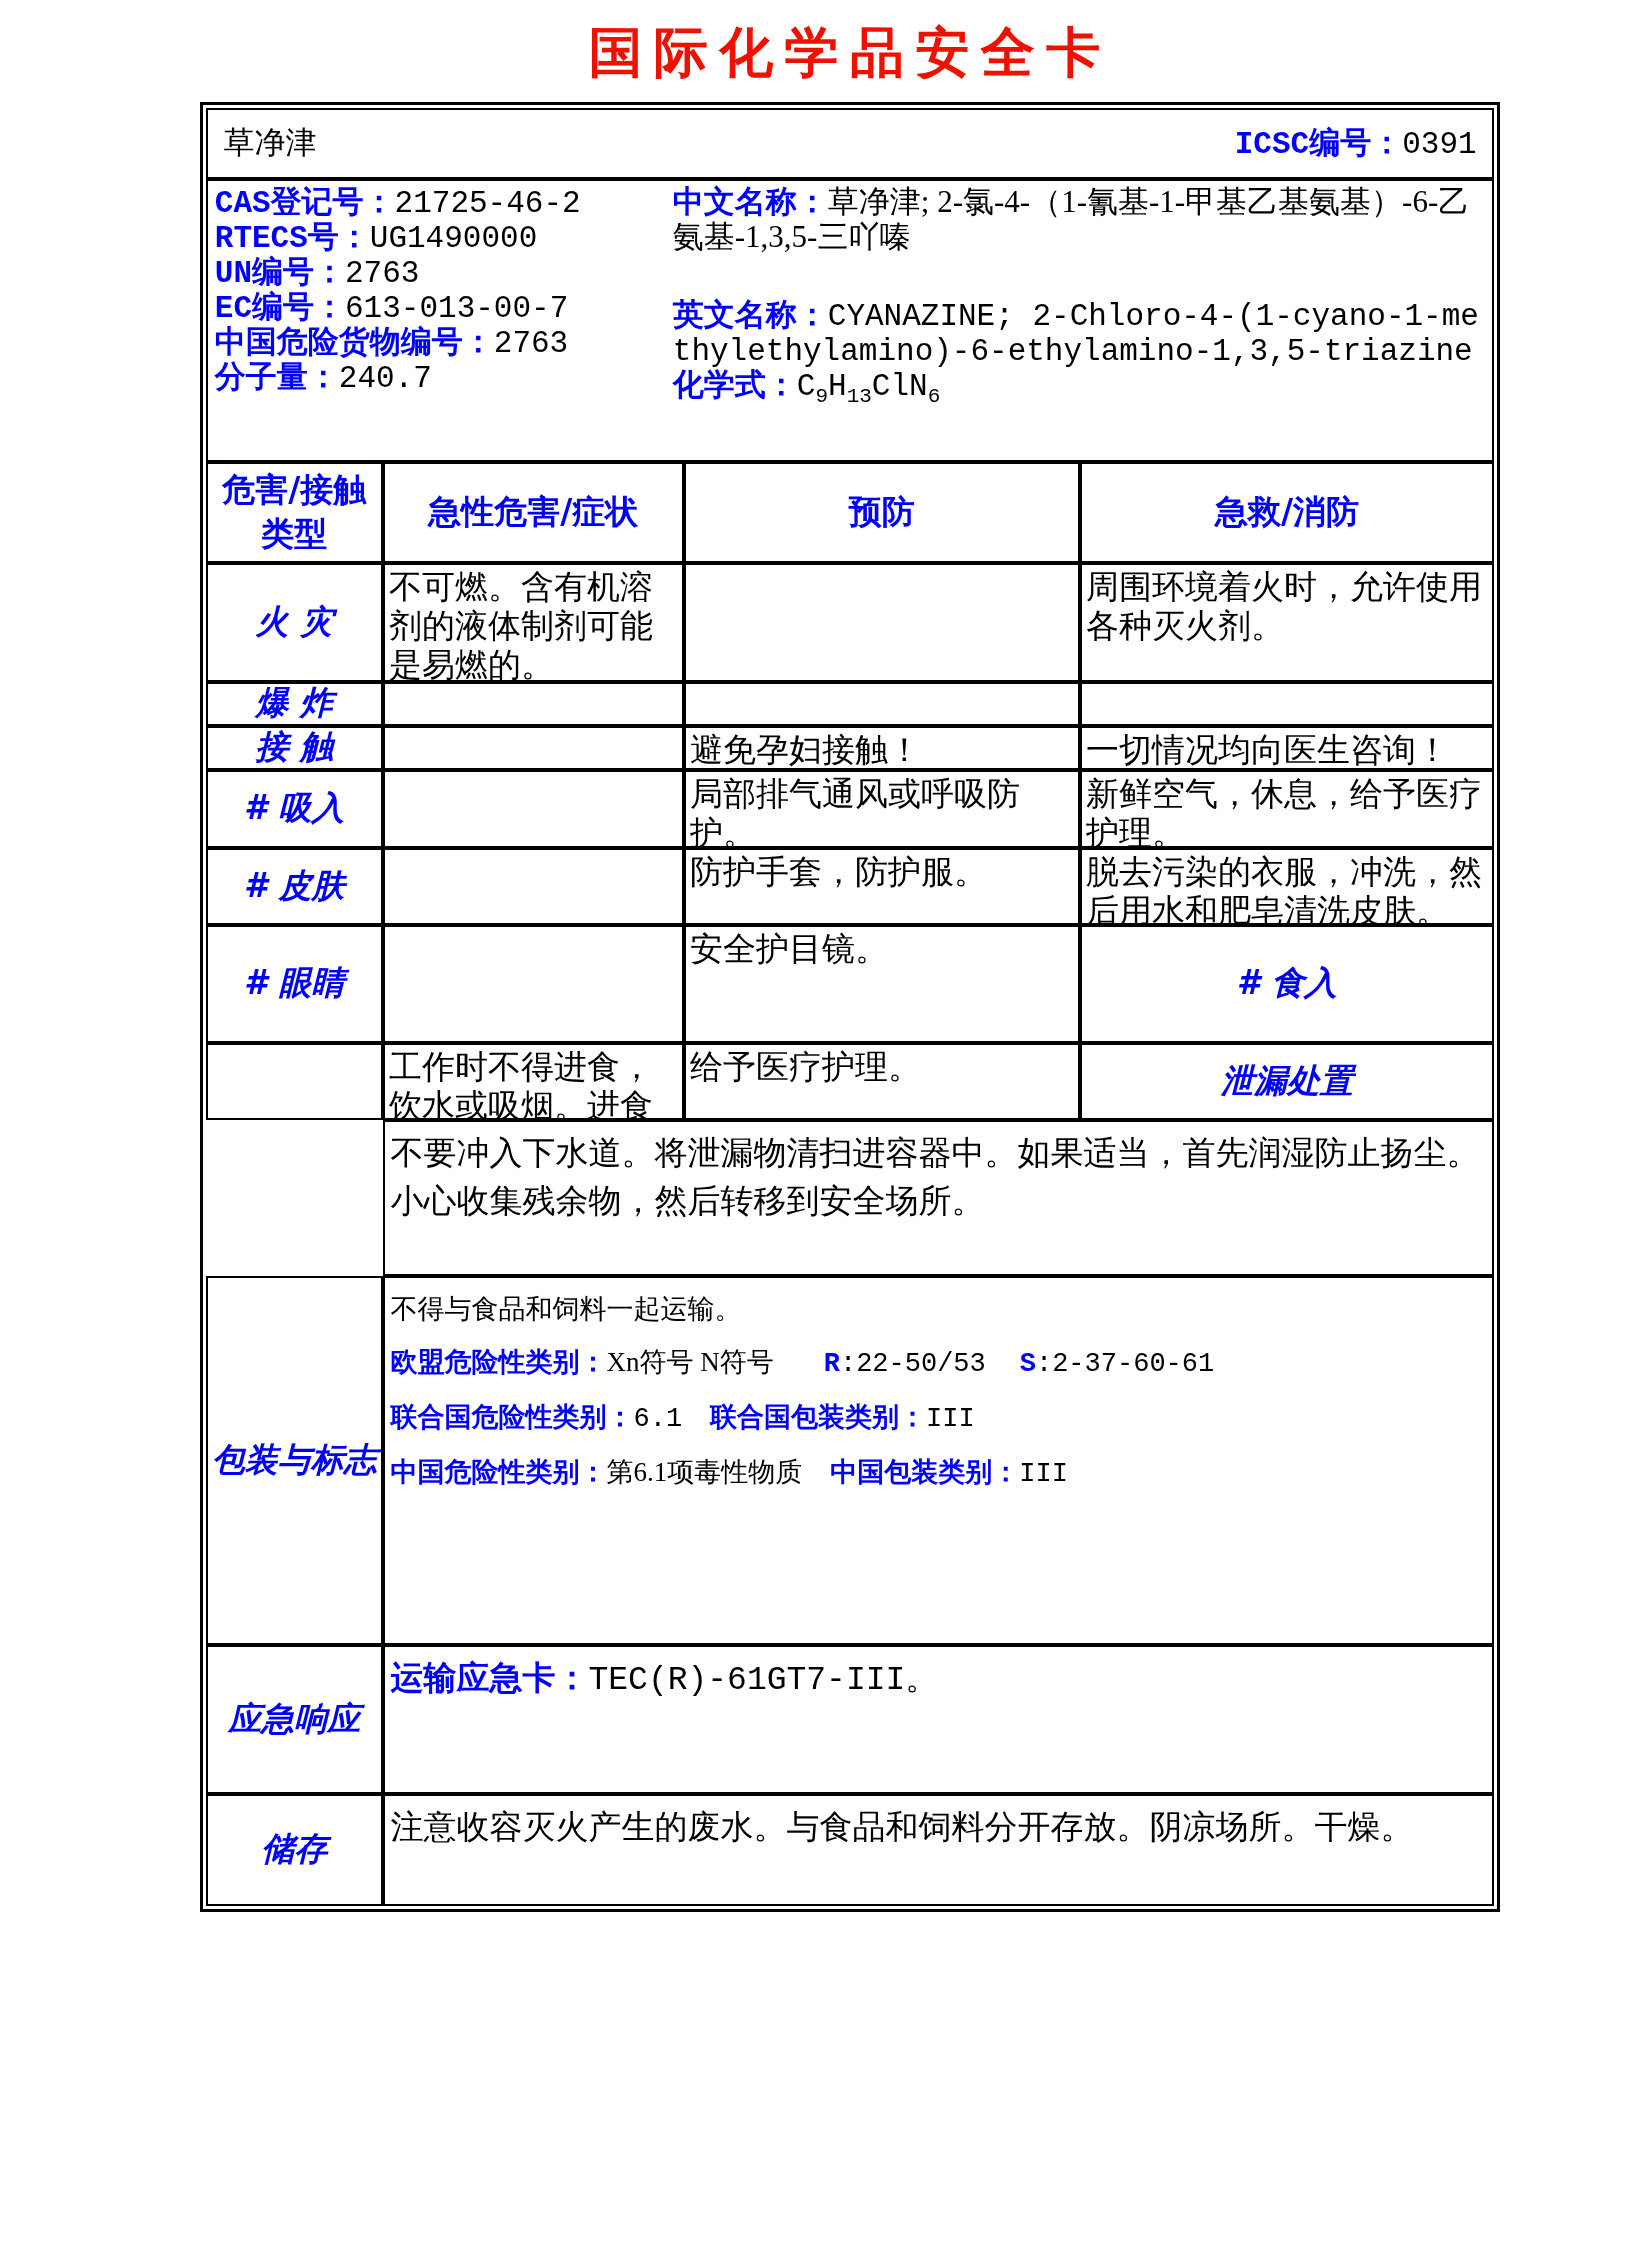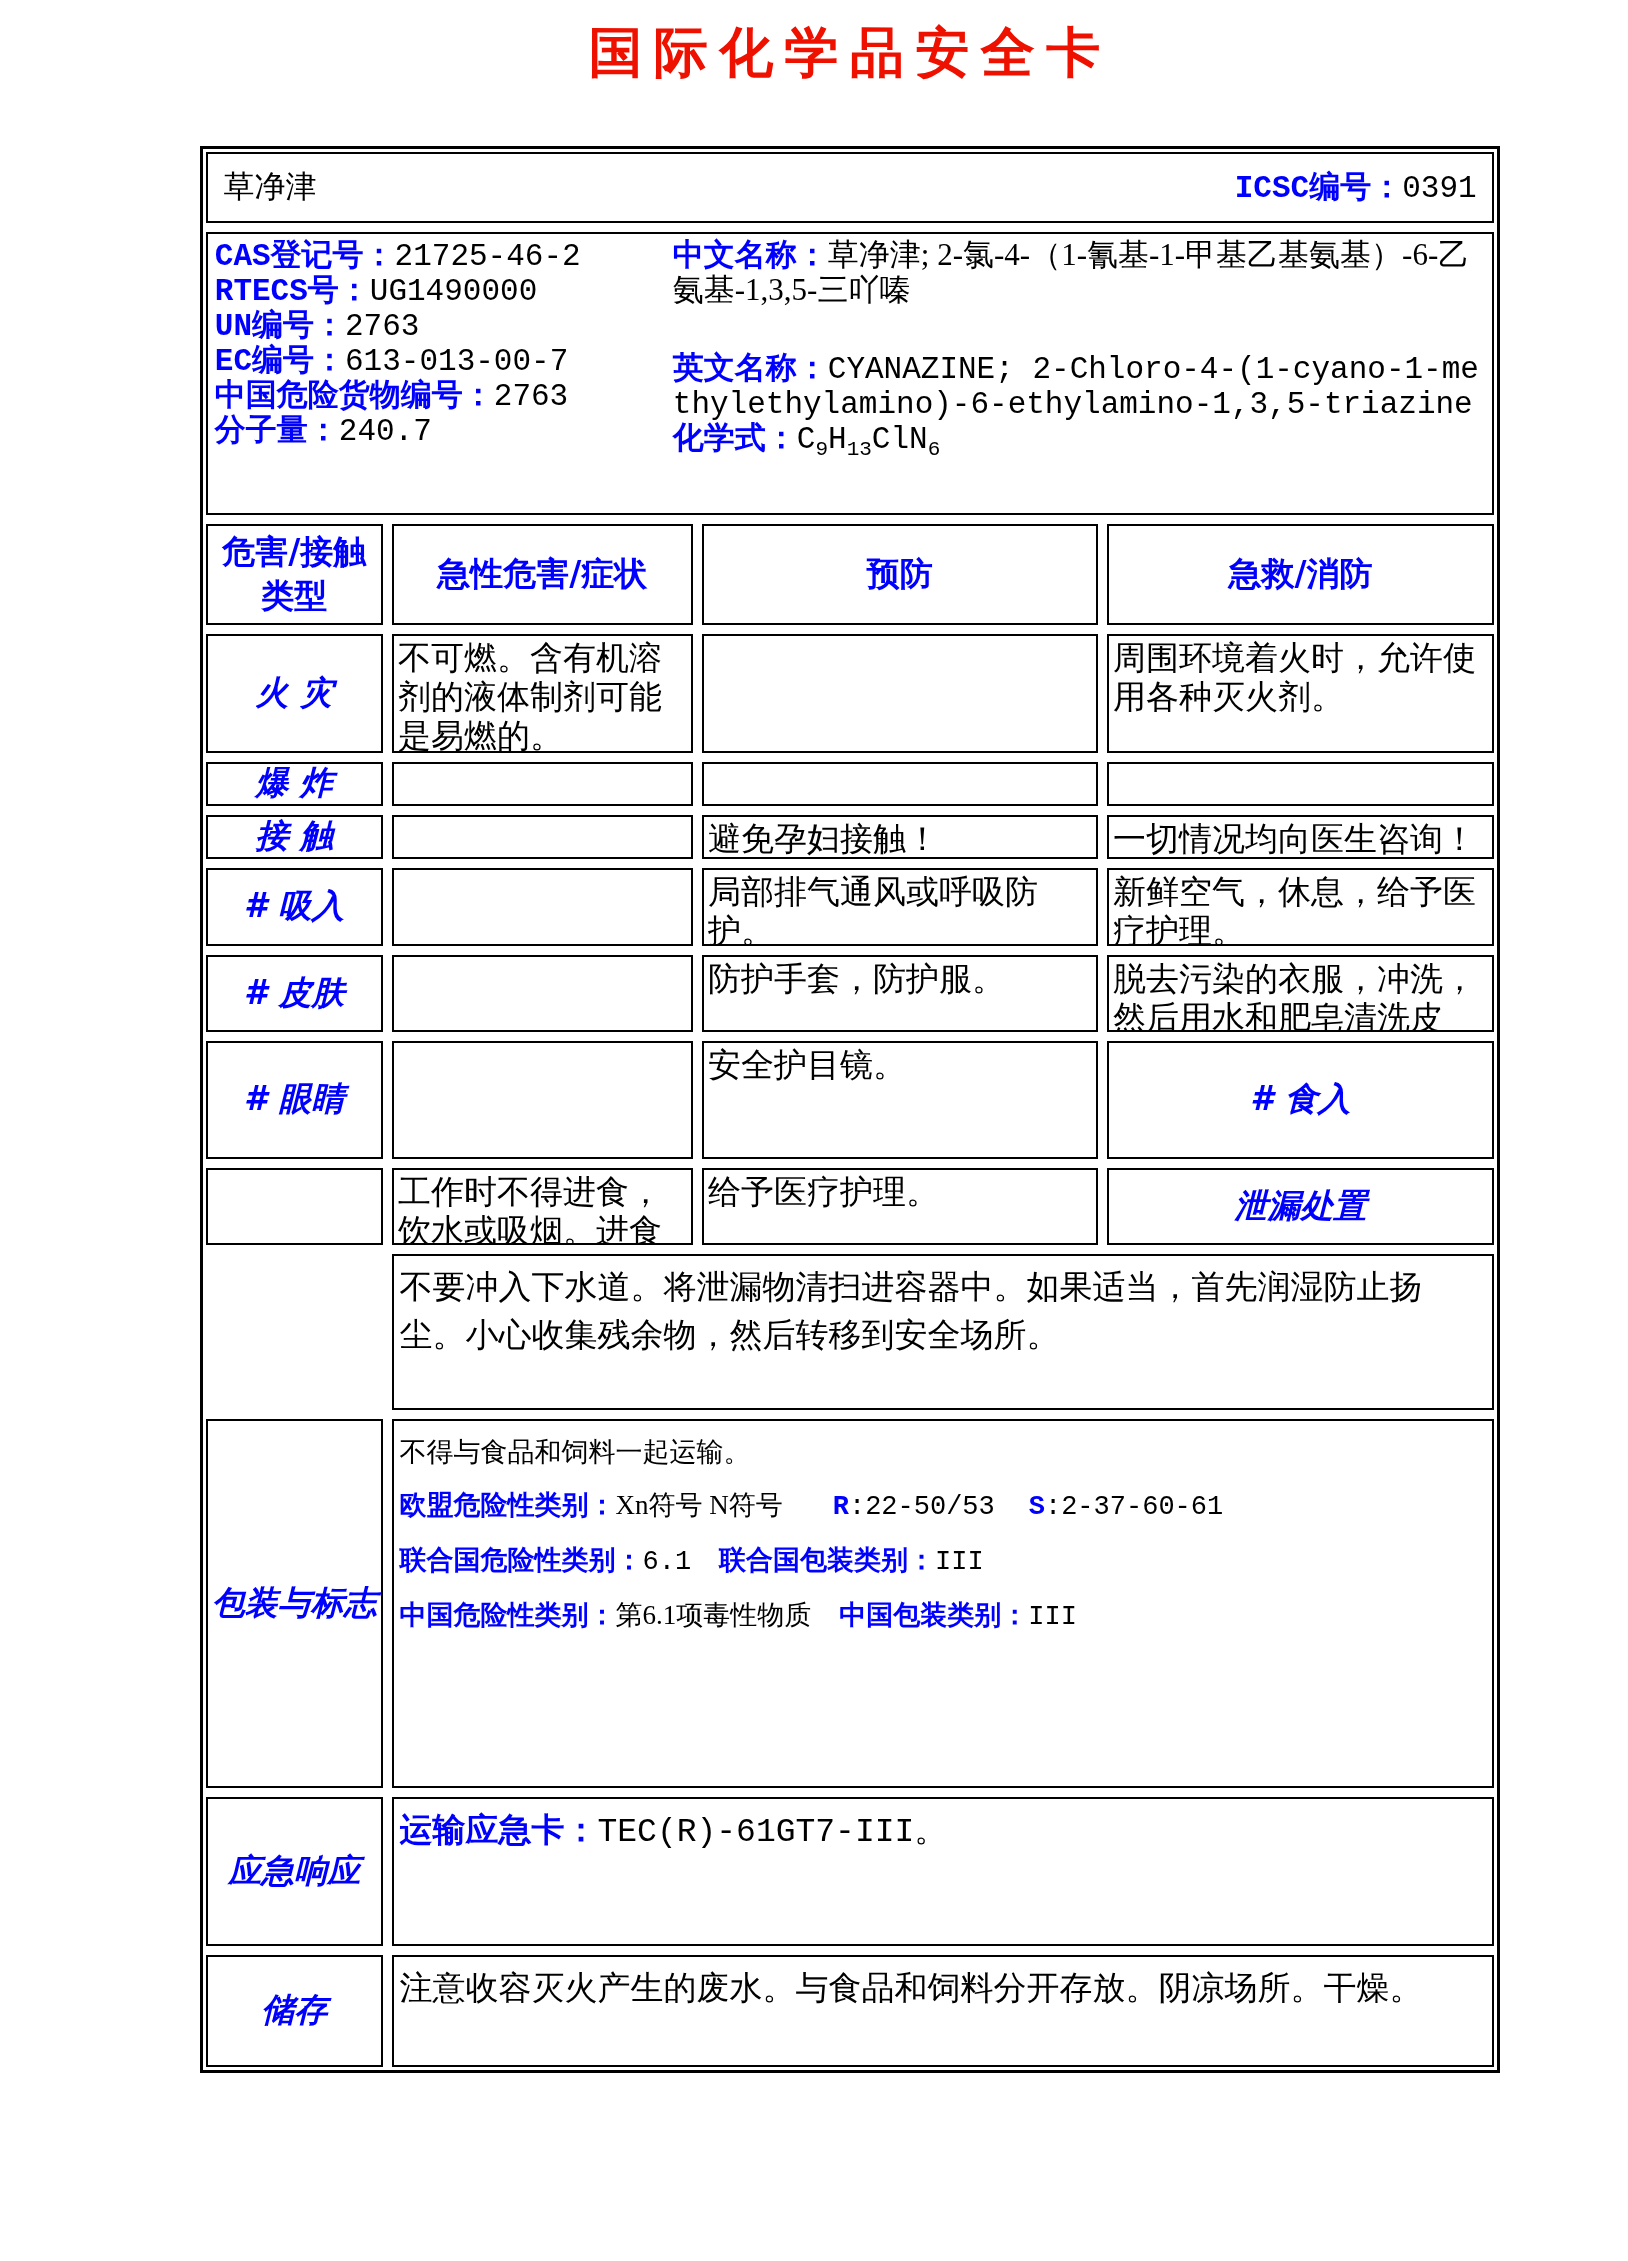--- a/index.html
+++ b/index.html
@@ -5,21 +5,21 @@
   html,body{margin:0;padding:0;background:#ffffff;}
   .page{position:relative;width:1585px;height:2261px;background:#ffffff;overflow:hidden;
         font-family:"Liberation Serif","DejaVu Serif",serif;color:#000;}
   .title{position:absolute;top:17px;left:200px;width:1300px;text-align:center;
          font-family:"DejaVu Sans","Liberation Sans",sans-serif;
          font-size:54px;font-weight:bold;color:#ee1100;letter-spacing:11.4px;white-space:nowrap;}
   .card{position:absolute;top:102px;left:200px;width:1300px;box-sizing:border-box;
         border:3.5px solid #000;padding:2.8px;display:grid;
         grid-template-columns:177px 301px 396px 1fr;
         grid-template-rows:71px 283px 101px 119px 44px 44px 78px 77px 118px 77px 156px 369px 149px 112px;
-        gap:9px;background:#fff;margin-top:44px;}
+        gap:0;background:#fff;}
   .cell{border:2.1px solid #000;box-sizing:border-box;overflow:hidden;background:#fff;}
   .span-all{grid-column:1 / -1;}
   .span-rest{grid-column:2 / -1;}
   .lbl{color:#0000ff;font-family:Liberation Mono, monospace;font-weight:bold;}
   .mono{font-family:Liberation Mono, monospace;}
   .brk{word-break:break-all;}
   
   .product-row{display:flex;justify-content:space-between;align-items:center;
                padding:0 15.6px;font-size:31px;}
   

